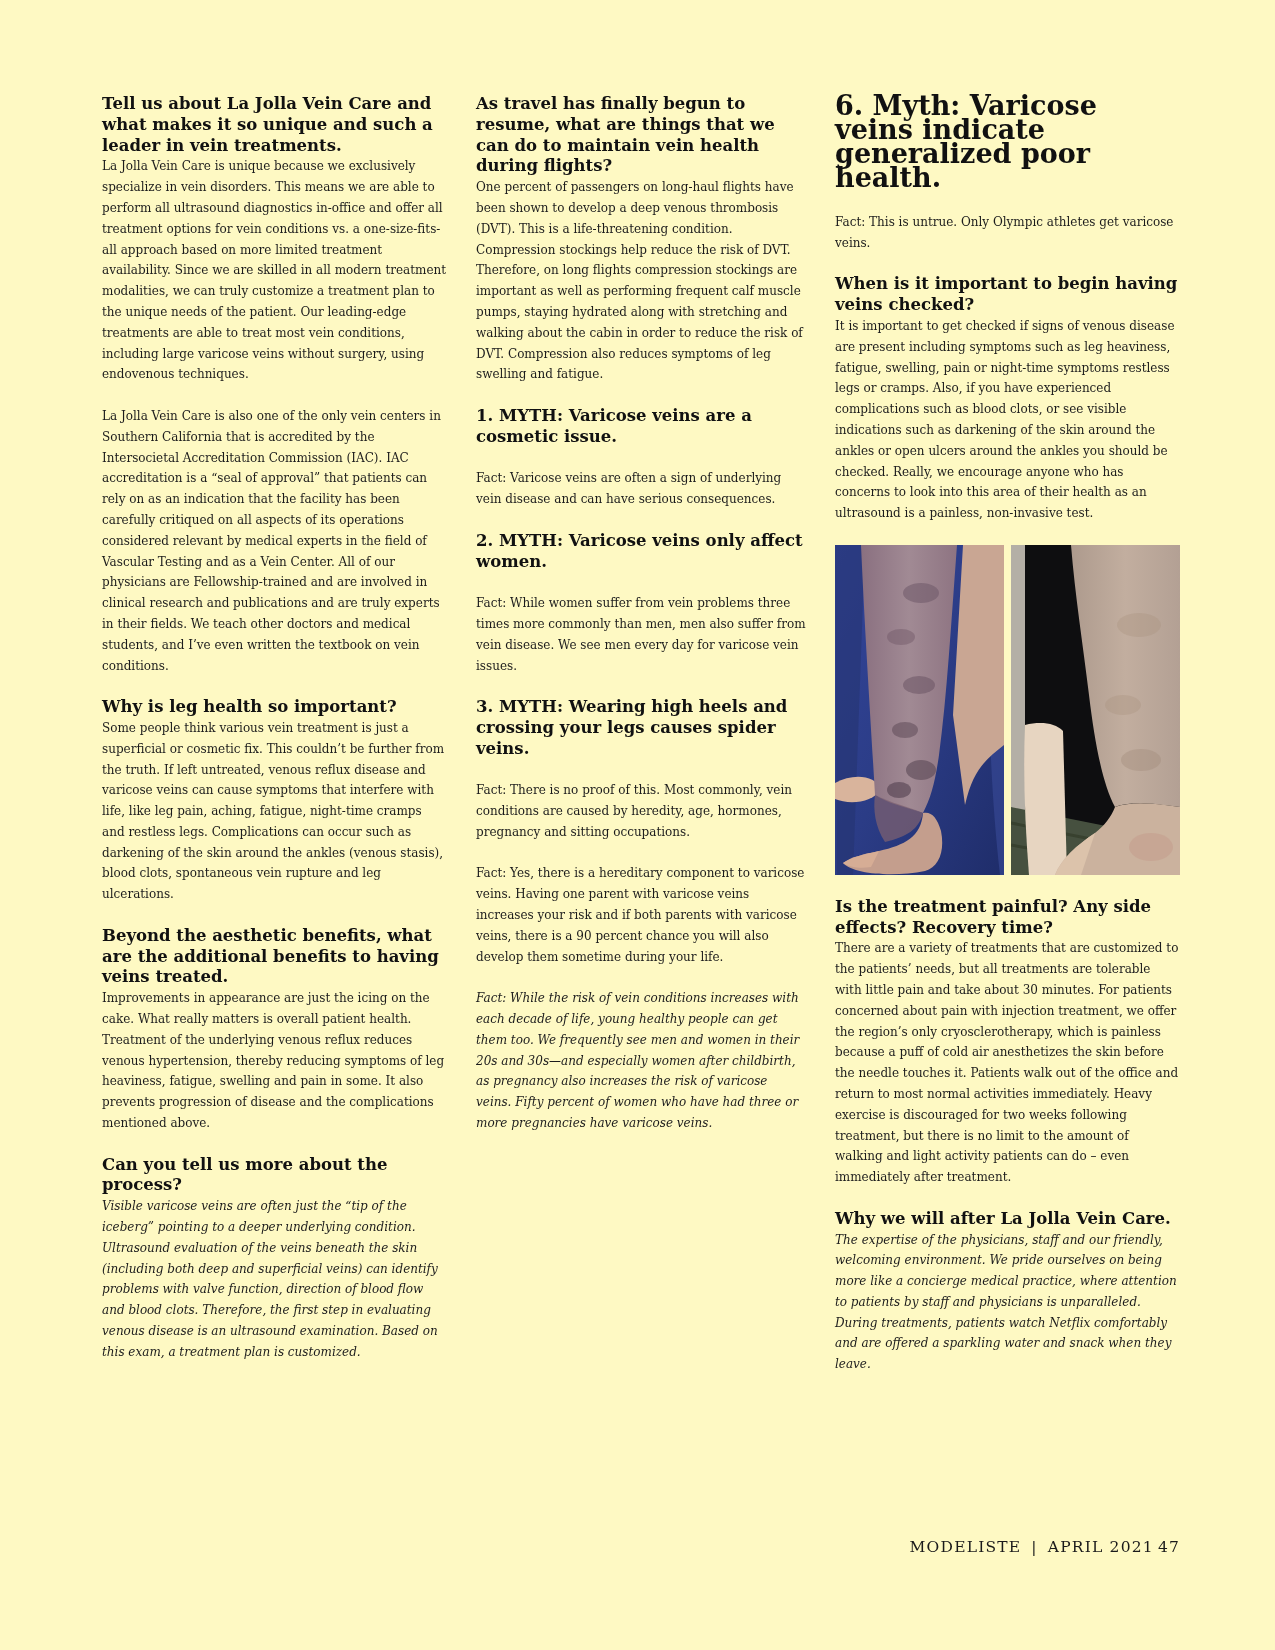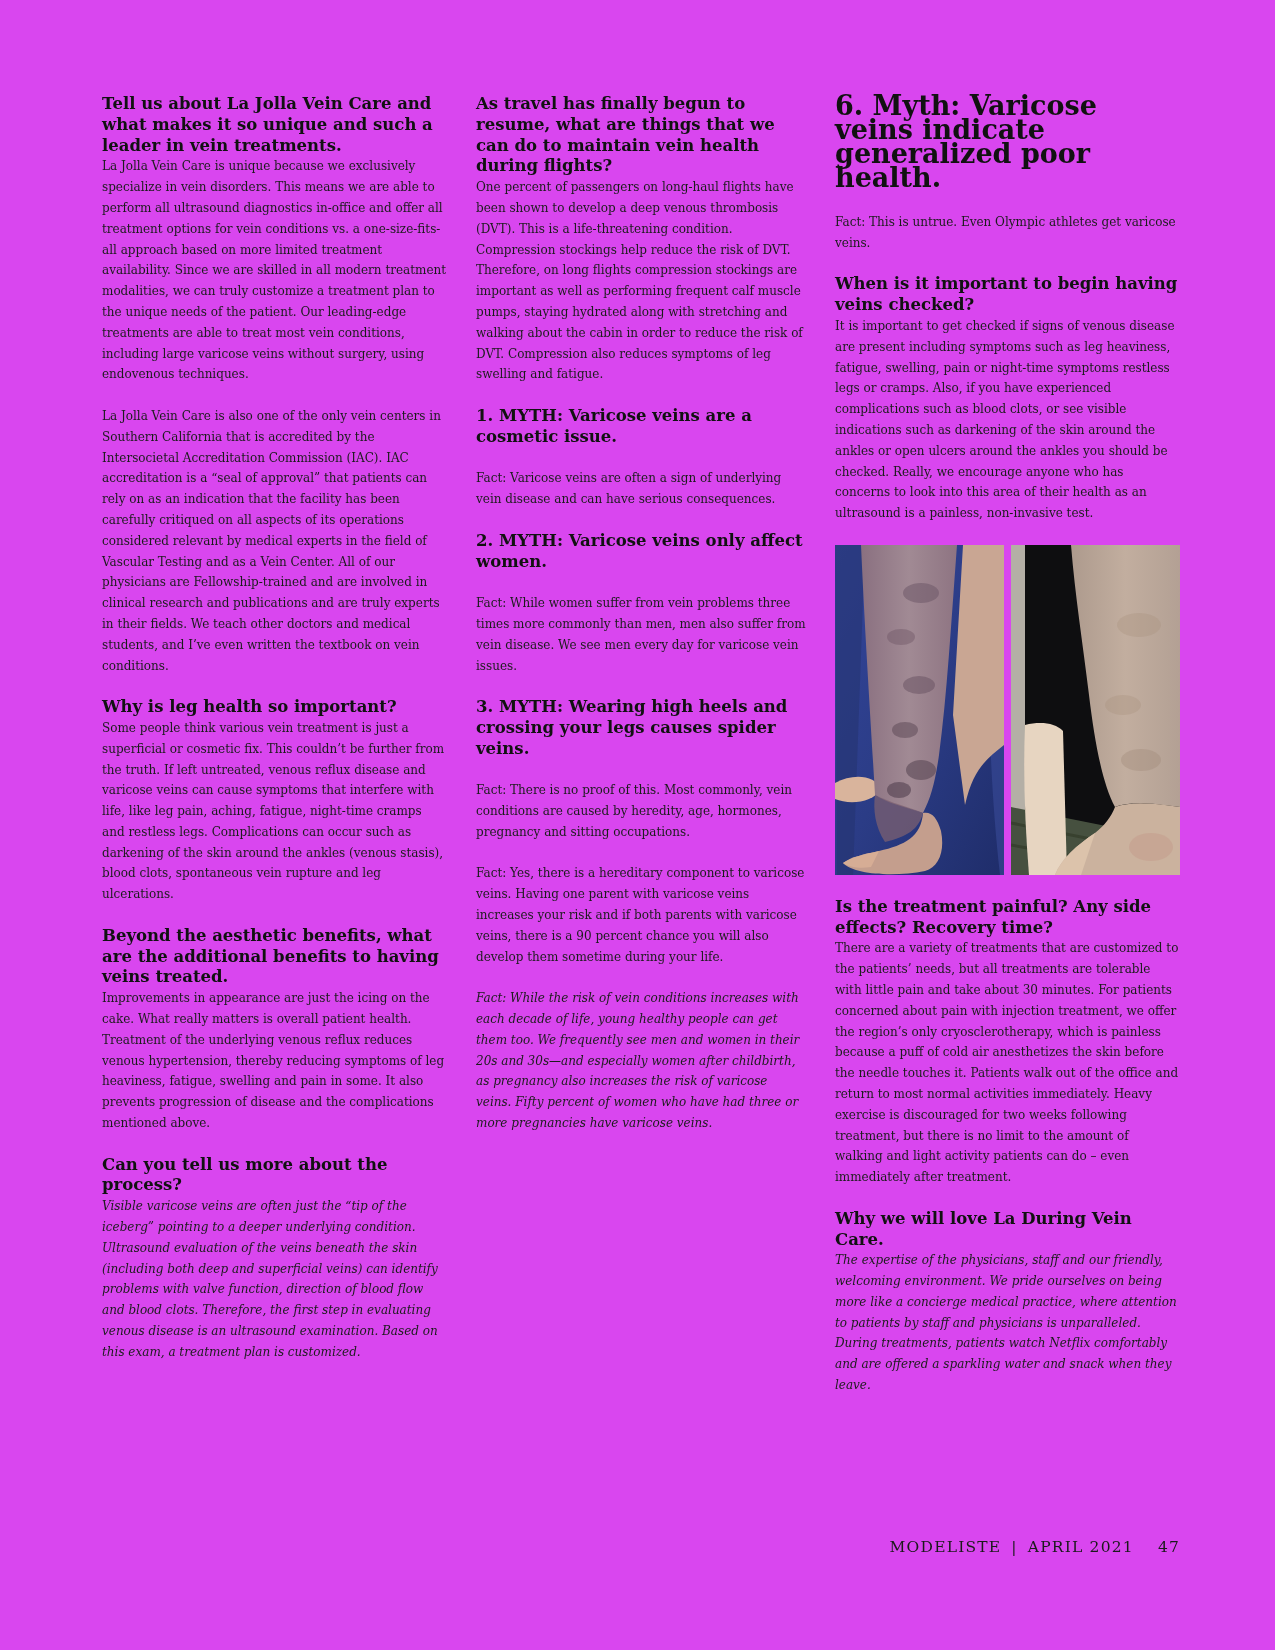--- a/index.html
+++ b/index.html
@@ -1,19 +1,19 @@
 <!DOCTYPE html>
 <html><head>
 <meta charset="utf-8">
 <style>
   html,body{margin:0;padding:0;background:#e8e8e8;}
   .page{
     position:relative;
     width:1275px;height:1650px;
-    background:#d946ef;
+    background:#fef9c3;
     font-family:"DejaVu Serif","Liberation Serif",serif;
     color:#1c1c1c;
     overflow:hidden;
   }
   .content{
     position:absolute;left:102px;top:94px;width:1078px;
     display:flex;justify-content:space-between;
   }
   .col{width:345px;}
   .col.mid{width:330px;}
@@ -28,21 +28,21 @@
     display:flex;justify-content:space-between;
   }
   .photo svg{display:block;}
   .footer{
     position:absolute;left:102px;top:1538px;width:1078px;
     text-align:right;
     font-size:15.5px;letter-spacing:1.2px;color:#1a1a1a;
     font-family:"DejaVu Serif","Liberation Serif",serif;
   }
   .footer .sep{margin:0 10px;}
-  .footer .pgnum{margin-left:24px;}
+  .footer .pgnum{margin-left:4px;}
 </style>
 </head>
 <body>
 
 <div class="page">
 
   <div class="content">
 
     <div class="col">
       <div class="blk h tight">Tell us about La Jolla Vein Care and what makes it so unique and such a leader in vein treatments.</div>
@@ -64,21 +64,21 @@
       <div class="blk h">2. MYTH: Varicose veins only affect women.</div>
       <div class="blk">Fact: While women suffer from vein problems three times more commonly than men, men also suffer from vein disease. We see men every day for varicose vein issues.</div>
       <div class="blk h">3. MYTH: Wearing high heels and crossing your legs causes spider veins.</div>
       <div class="blk">Fact: There is no proof of this. Most commonly, vein conditions are caused by heredity, age, hormones, pregnancy and sitting occupations.</div>
       <div class="blk">Fact: Yes, there is a hereditary component to varicose veins. Having one parent with varicose veins increases your risk and if both parents with varicose veins, there is a 90 percent chance you will also develop them sometime during your life.</div>
       <div class="blk">Fact: While the risk of vein conditions increases with each decade of life, young healthy people can get them too. We frequently see men and women in their 20s and 30s—and especially women after childbirth, as pregnancy also increases the risk of varicose veins. Fifty percent of women who have had three or more pregnancies have varicose veins.</div>
     </div>
 
     <div class="col">
       <div class="bigh">6. Myth: Varicose veins indicate generalized poor health.</div>
-      <div class="blk">Fact: This is untrue. Even Olympic athletes get varicose veins.</div>
+      <div class="blk">Fact: This is untrue. Only Olympic athletes get varicose veins.</div>
       <div class="blk h tight">When is it important to begin having veins checked?</div>
       <div class="blk">It is important to get checked if signs of venous disease are present including symptoms such as leg heaviness, fatigue, swelling, pain or night-time symptoms restless legs or cramps. Also, if you have experienced complications such as blood clots, or see visible indications such as darkening of the skin around the ankles or open ulcers around the ankles you should be checked. Really, we encourage anyone who has concerns to look into this area of their health as an ultrasound is a painless, non-invasive test.</div>
 
       <div class="photo">
 
         <svg width="169" height="330" viewBox="0 0 169 330">
           <defs>
             <linearGradient id="drape" x1="0" y1="0" x2="1" y2="1">
               <stop offset="0" stop-color="#33459a"></stop>
               <stop offset="0.5" stop-color="#2b3c86"></stop>
@@ -135,21 +135,21 @@
           <ellipse cx="130" cy="215" rx="20" ry="11" fill="#9d8876" opacity="0.35"></ellipse>
 
           <path d="M104 262 C120 256 142 258 169 262 L169 330 L44 330 C50 314 66 300 84 288 C94 280 100 272 104 262 Z" fill="#cbb29e"></path>
           <path d="M44 330 C50 314 66 300 84 288 L70 330 Z" fill="#dcc3ab"></path>
           <ellipse cx="140" cy="302" rx="22" ry="14" fill="#c59e8d" opacity="0.6"></ellipse>
         </svg>
       </div>
 
       <div class="blk h tight">Is the treatment painful?  Any side effects? Recovery time?</div>
       <div class="blk">There are a variety of treatments that are customized to the patients’ needs, but all treatments are tolerable with little pain and take about 30 minutes. For patients concerned about pain with injection treatment, we offer the region’s only cryosclerotherapy, which is painless because a puff of cold air anesthetizes the skin before the needle touches it. Patients walk out of the office and return to most normal activities immediately. Heavy exercise is discouraged for two weeks following treatment, but there is no limit to the amount of walking and light activity patients can do – even immediately after treatment.</div>
-      <div class="blk h tight">Why we will love La During Vein Care.</div>
+      <div class="blk h tight">Why we will after La Jolla Vein Care.</div>
       <div class="blk">The expertise of the physicians, staff and our friendly, welcoming environment. We pride ourselves on being more like a concierge medical practice, where attention to patients by staff and physicians is unparalleled. During treatments, patients watch Netflix comfortably and are offered a sparkling water and snack when they leave.</div>
     </div>
 
   </div>
 
   <div class="footer">
     <span>MODELISTE</span><span class="sep">|</span><span>APRIL 2021</span><span class="pgnum">47</span>
   </div>
 
 </div>

